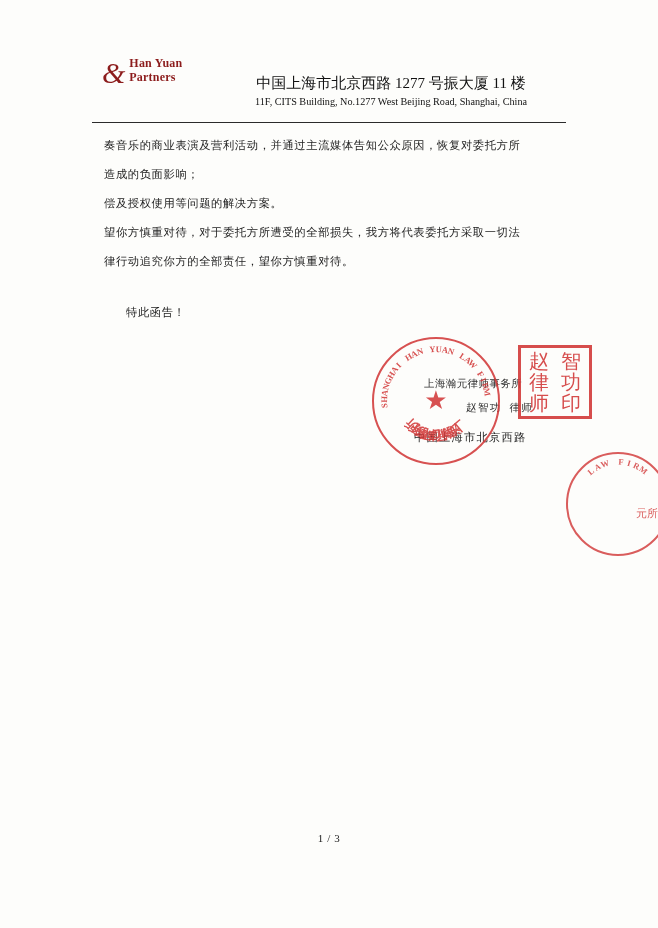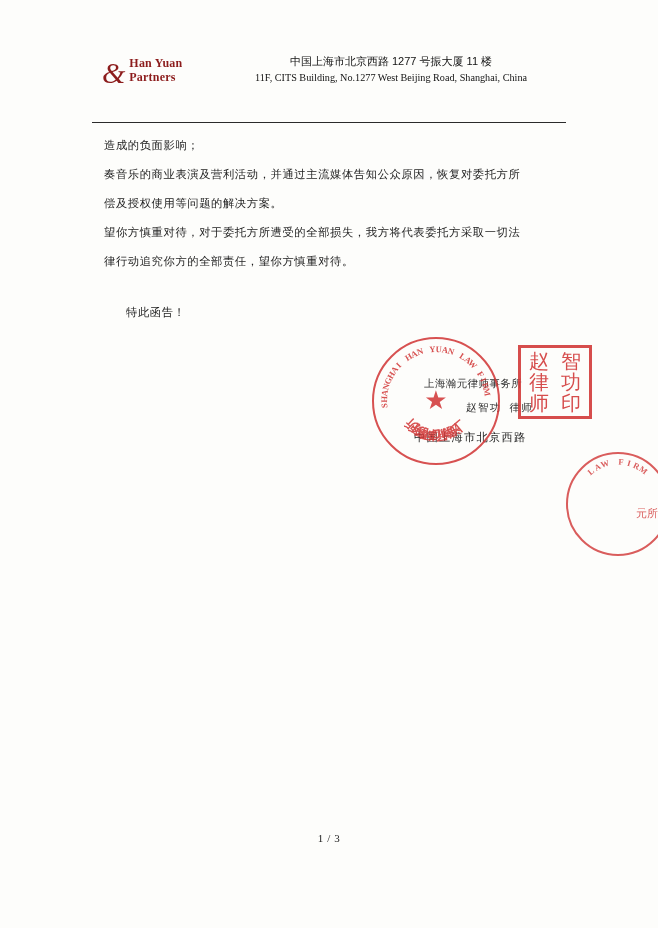--- a/index.html
+++ b/index.html
@@ -69,23 +69,23 @@
     letter-spacing: .1px;
     color: #111;
     white-space: nowrap;
   }
   .firm-name .cn {
     font-family: "DejaVu Sans", sans-serif;
     font-size: 11.5px;
     font-weight: bold;
   }
   .firm-addr-cn {
-    font-family: Liberation Sans, sans-serif;
-    font-size: 11px;
-    margin-top: 0;
+    font-family: Liberation Serif, serif;
+    font-size: 15px;
+    margin-top: 20px;
     color: #111;
     white-space: nowrap;
   }
   .firm-addr-en {
     font-family: "Liberation Serif", serif;
     font-size: 10.2px;
     margin-top: 3px;
     color: #111;
     white-space: nowrap;
   }
@@ -275,22 +275,22 @@
     <div id="firm-block">
       <div class="firm-addr-cn">中国上海市北京西路 1277 号振大厦 11 楼</div>
       <div class="firm-addr-en">11F, CITS Building, No.1277 West Beijing Road, Shanghai, China</div>
     </div>
 
   </div>
 
   <div id="header-rule"></div>
 
   <div id="body-text">
+    <p>奏音乐的商业表演及营利活动，并通过主流媒体告知公众原因，恢复对委托方所</p>
     <p>造成的负面影响；</p>
-    <p>奏音乐的商业表演及营利活动，并通过主流媒体告知公众原因，恢复对委托方所</p>
     <p>偿及授权使用等问题的解决方案。</p>
     <p>望你方慎重对待，对于委托方所遭受的全部损失，我方将代表委托方采取一切法</p>
     <p>律行动追究你方的全部责任，望你方慎重对待。</p>
   </div>
 
   <div id="closing">特此函告！</div>
 
   <div id="sig-firm">上海瀚元律师事务所</div>
   <div id="sig-person">赵智功  律师</div>
   <div id="sig-date">中国上海市北京西路</div>

